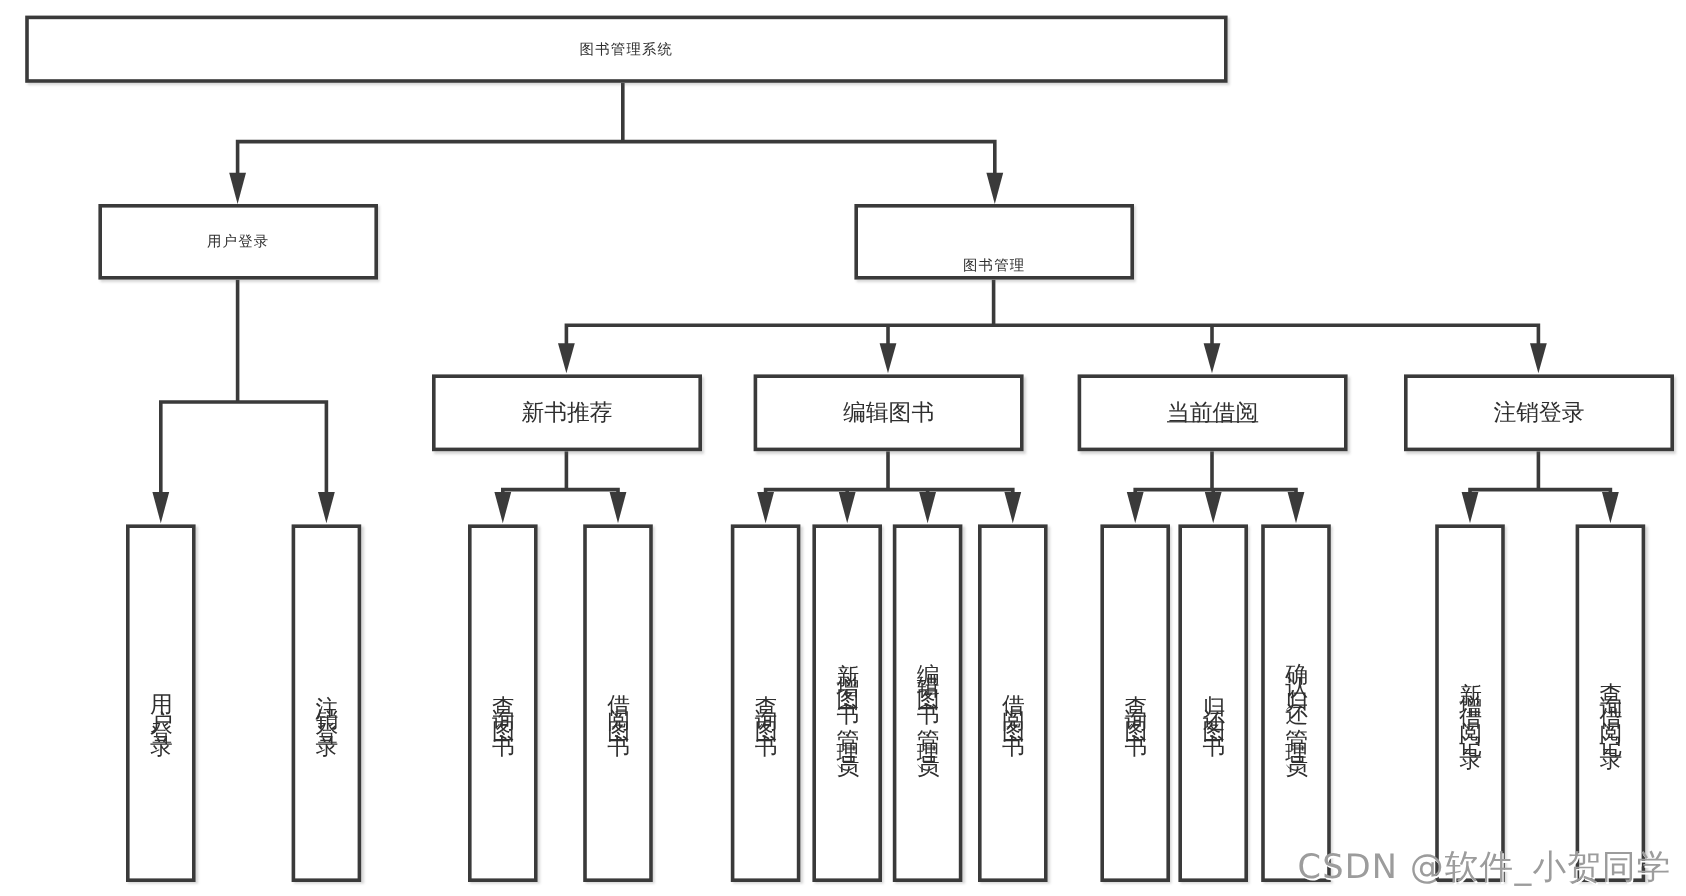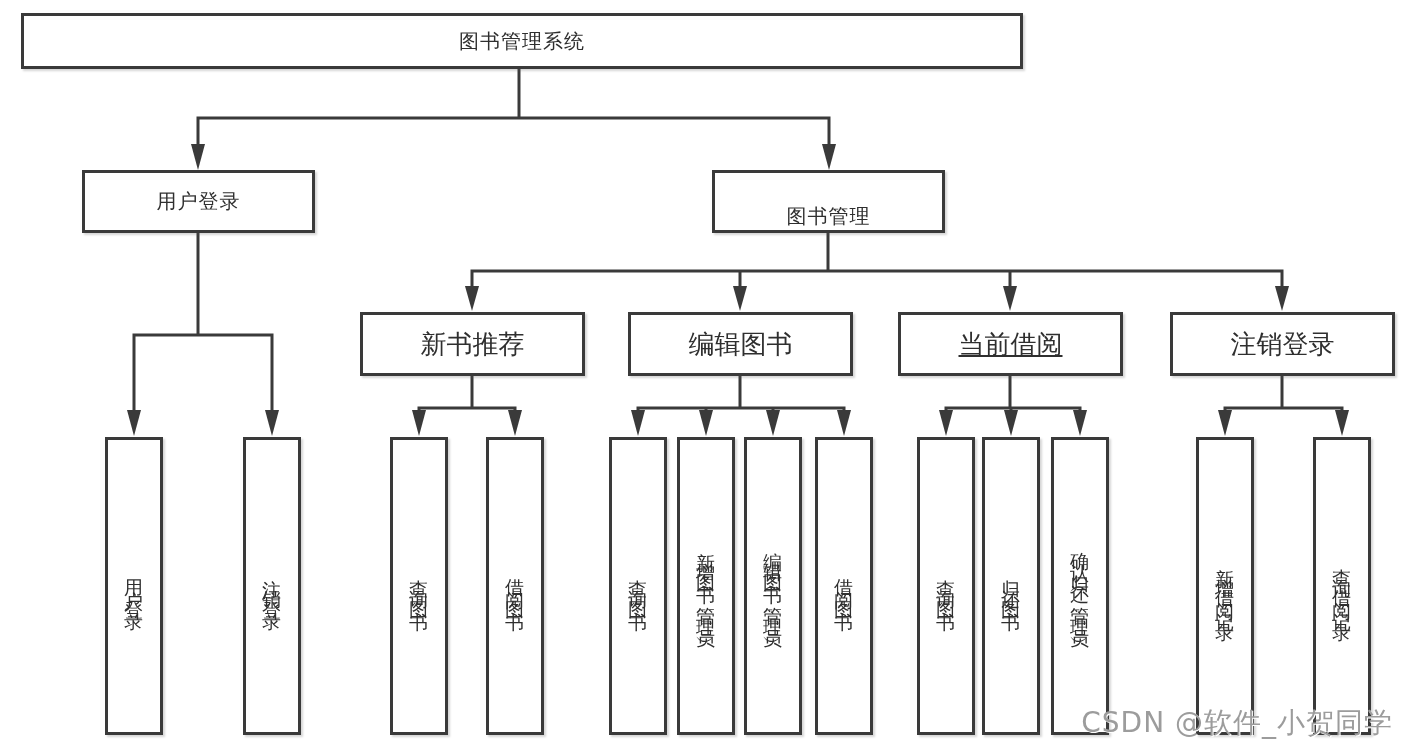--- a/index.html
+++ b/index.html
@@ -6,24 +6,24 @@
   .canvas{
     position:relative;width:1405px;height:747px;background:#fff;overflow:hidden;
     font-family:"DejaVu Sans","Liberation Sans",sans-serif;color:#2f2f2f;
   }
   .connectors{position:absolute;left:0;top:0;width:1405px;height:747px;}
   .node{
     position:absolute;box-sizing:border-box;background:#fff;
     border:3px solid #3a3a3a;display:flex;align-items:center;justify-content:center;
     box-shadow:2px 2px 2px rgba(90,90,90,.25);
   }
-  .hbox{font-size:20px;letter-spacing:1px;}
+  .hbox{font-size:12px;letter-spacing:1px;}
   .root{left:21px;top:13px;width:1002px;height:56px;}
   .lvl2{top:170px;width:233px;height:63px;}
-  .lvl3{top:312px;width:225px;height:64px;font-size:26px;}
+  .lvl3{top:312px;width:225px;height:64px;font-size:19px;}
   .vbox{top:437px;width:58px;height:298px;}
   .vtext{
     writing-mode:vertical-rl;text-orientation:mixed;
     font-size:19px;letter-spacing:11px;line-height:1;white-space:nowrap;
   }
   .watermark{
     position:absolute;right:12px;bottom:5px;font-size:28px;color:#9c9c9c;
     letter-spacing:1px;text-shadow:1px 1px 0 #ffffff;white-space:nowrap;text-align:right;
   }
 </style>

